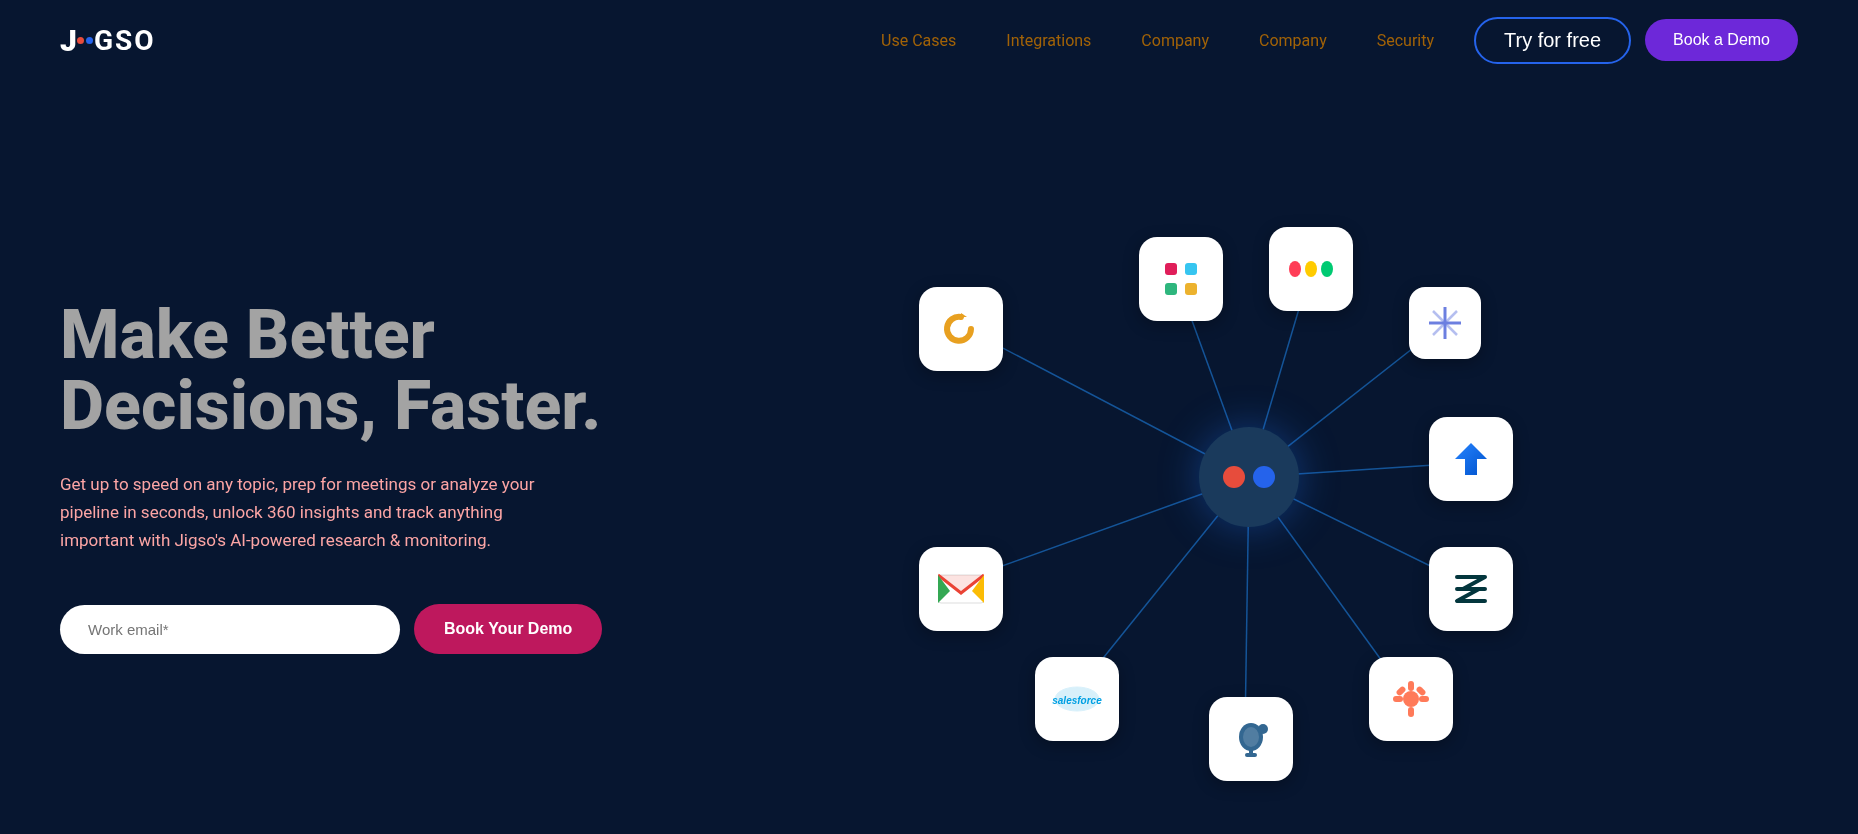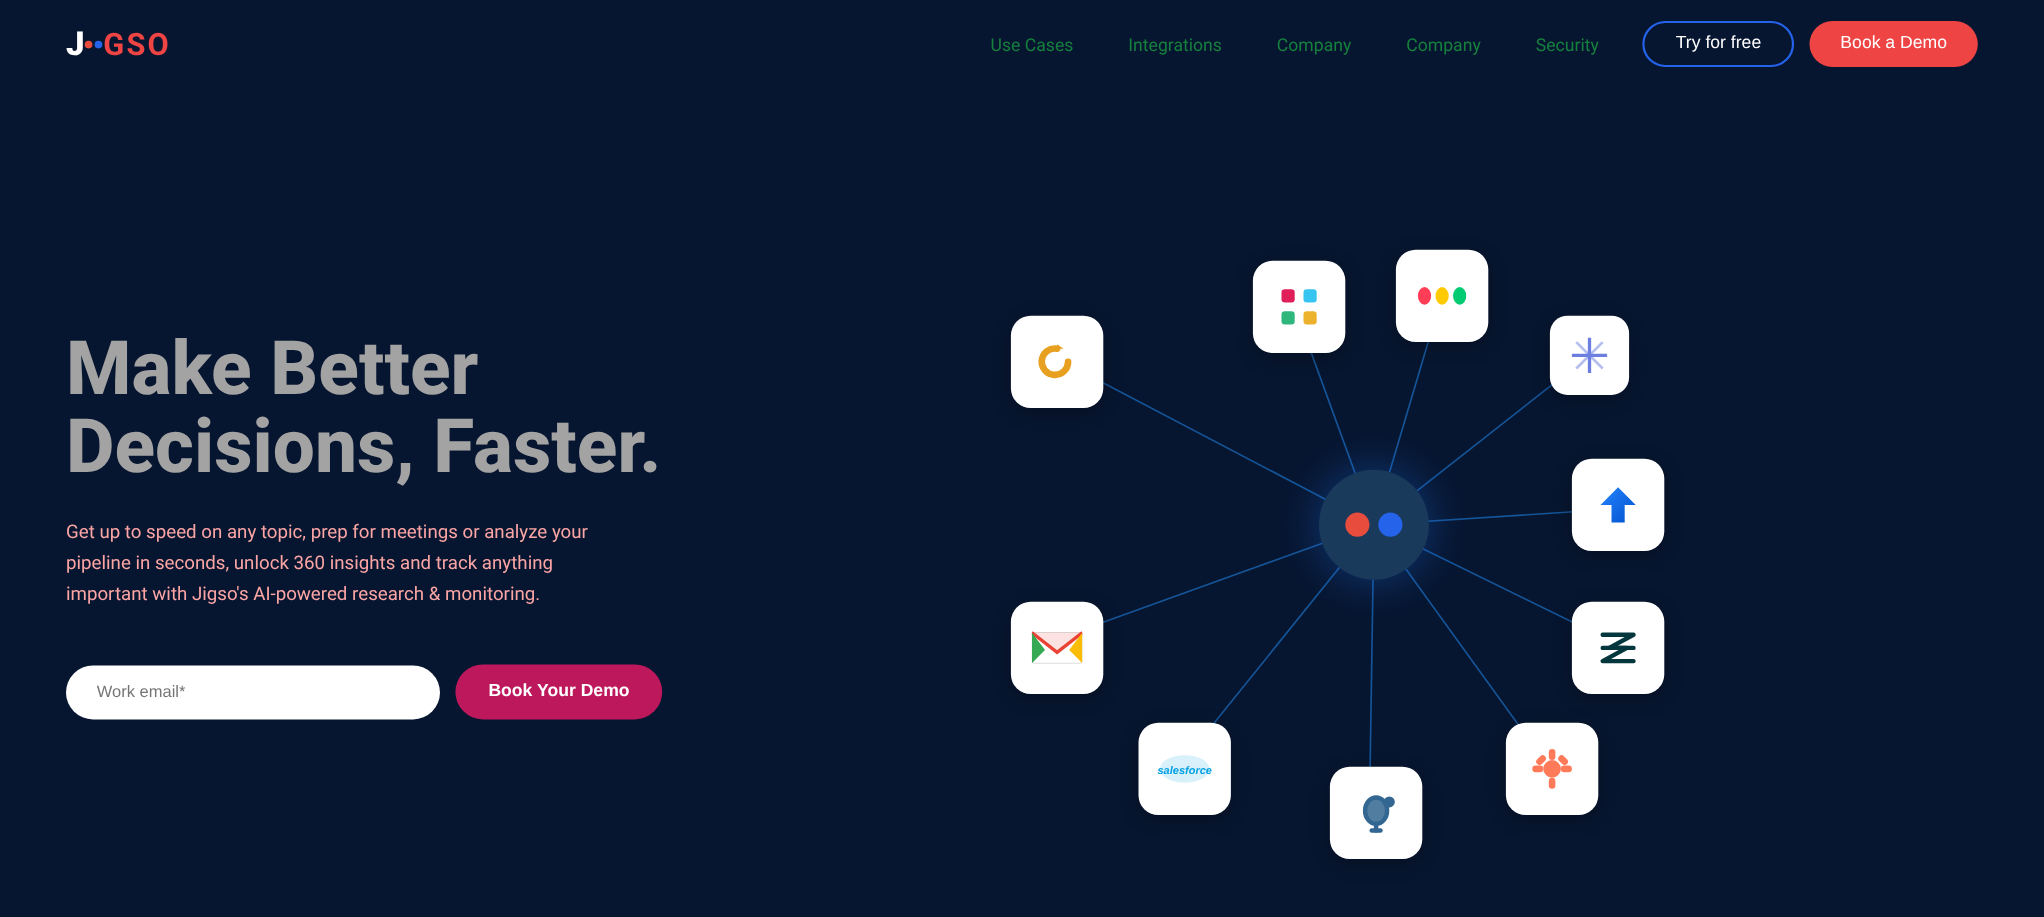--- a/index.html
+++ b/index.html
@@ -36,39 +36,39 @@
     }
 
     nav ul {
       display: flex;
       list-style: none;
       gap: 50px;
       align-items: center;
       margin-right: 40px;
     }
     nav ul li a {
-      color: #15803d;
+      color: #a16207;
       text-decoration: none;
       font-size: 16px;
       font-weight: 400;
     }
 
     .btn-try {
       border: 2px solid #2563eb;
       border-radius: 50px;
       padding: 10px 28px;
       color: #fff;
       background: transparent;
-      font-size: 16px;
+      font-size: 20px;
       cursor: pointer;
       margin-right: 14px;
       font-weight: 500;
     }
     .btn-demo {
-      background: #ef4444;
+      background: #6d28d9;
       border: none;
       border-radius: 50px;
       padding: 12px 28px;
       color: #fff;
       font-size: 16px;
       cursor: pointer;
       font-weight: 500;
     }
 
     
@@ -205,21 +205,21 @@
     .pos-postgres { top: 530px; left: 270px; }
   </style>
 </head>
 <body>
 
 <nav>
   <div class="logo">
     <span style="font-size:30px;font-weight:900;color:#fff;letter-spacing:-1px;">J</span>
     <span class="logo-dot-red"></span>
     <span class="logo-dot-blue"></span>
-    <span style="font-size:28px;font-weight:700;color:#ef4444;letter-spacing:2px;text-transform:uppercase;">GSO</span>
+    <span style="font-size:28px;font-weight:700;color:#ffffff;letter-spacing:2px;text-transform:uppercase;">GSO</span>
   </div>
   <ul>
     <li><a href="#">Use Cases</a></li>
     <li><a href="#">Integrations</a></li>
     <li><a href="#">Company</a></li>
     <li><a href="#">Company</a></li>
     <li><a href="#">Security</a></li>
   </ul>
   <button class="btn-try">Try for free</button>
   <button class="btn-demo">Book a Demo</button>

